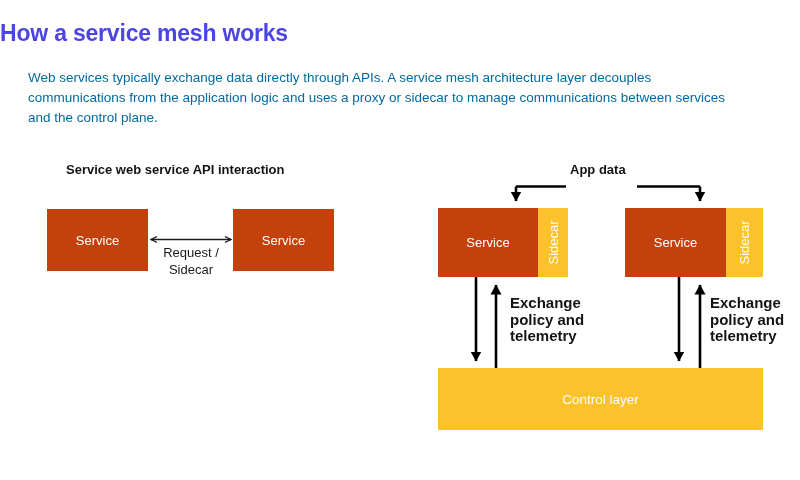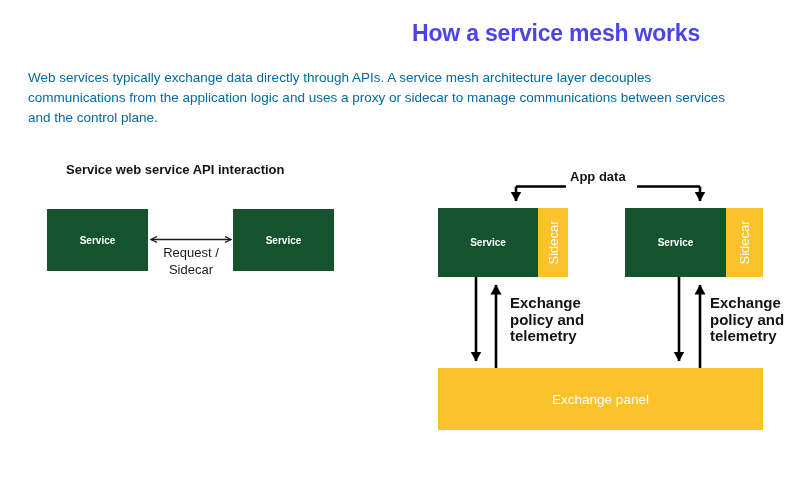--- a/index.html
+++ b/index.html
@@ -19,21 +19,21 @@
     width: 800px;
     height: 480px;
   }
 
   
   .title {
     position: absolute;
     left: 0;
     top: 20px;
     width: 700px;
-    text-align: right;
+    text-align: left;
     font-size: 23px;
     font-weight: bold;
     color: #4b45e4;
     letter-spacing: -0.2px;
   }
   .intro {
     position: absolute;
     left: 28px;
     top: 68px;
     width: 712px;
@@ -55,24 +55,23 @@
 
   
   .box {
     position: absolute;
     box-sizing: border-box;
     display: flex;
     align-items: center;
     justify-content: center;
   }
   .box-service {
-    background: #14532d;
+    background: #c2410c;
     color: #ffffff;
-    font-size: 10px;
-    font-weight: bold;
+    font-size: 13px;
   }
   .box-sidecar {
     background: #fcc22c;
     color: #ffffff;
     font-size: 13px;
   }
   .box-sidecar .vtext {
     transform: rotate(-90deg);
     white-space: nowrap;
   }
@@ -104,21 +103,21 @@
   }
   .label-plain {
     position: absolute;
     font-size: 13px;
     font-weight: normal;
     color: #1a1a1a;
     line-height: 17px;
     text-align: center;
     white-space: pre-line;
   }
-  #label-appdata  { left: 570px; top: 169px; font-size: 13px; }
+  #label-appdata  { left: 570px; top: 162px; font-size: 13px; }
   #label-exch-1   { left: 510px; top: 295px; }
   #label-exch-2   { left: 710px; top: 295px; }
   #label-reqres   { left: 143px; top: 244px; width: 96px; }
 
   
   #arrows {
     position: absolute;
     left: 0;
     top: 0;
     width: 800px;
@@ -165,21 +164,21 @@
   </div>
 
   <div class="label" id="label-exch-1">Exchange
 policy and
 telemetry</div>
   <div class="label" id="label-exch-2">Exchange
 policy and
 telemetry</div>
 
   <div class="box box-control" id="control-panel">
-    <span>Exchange panel</span>
+    <span>Control layer</span>
   </div>
 
   <svg id="arrows" viewBox="0 0 800 480">
     <defs>
       <marker id="ah-thin-end" markerWidth="7" markerHeight="7" refX="6" refY="3.5" orient="auto" markerUnits="userSpaceOnUse">
         <path d="M0,0.6 L6,3.5 L0,6.4" fill="none" stroke="#1a1a1a" stroke-width="1.1"></path>
       </marker>
       <marker id="ah-thin-start" markerWidth="7" markerHeight="7" refX="1" refY="3.5" orient="auto" markerUnits="userSpaceOnUse">
         <path d="M7,0.6 L1,3.5 L7,6.4" fill="none" stroke="#1a1a1a" stroke-width="1.1"></path>
       </marker>

